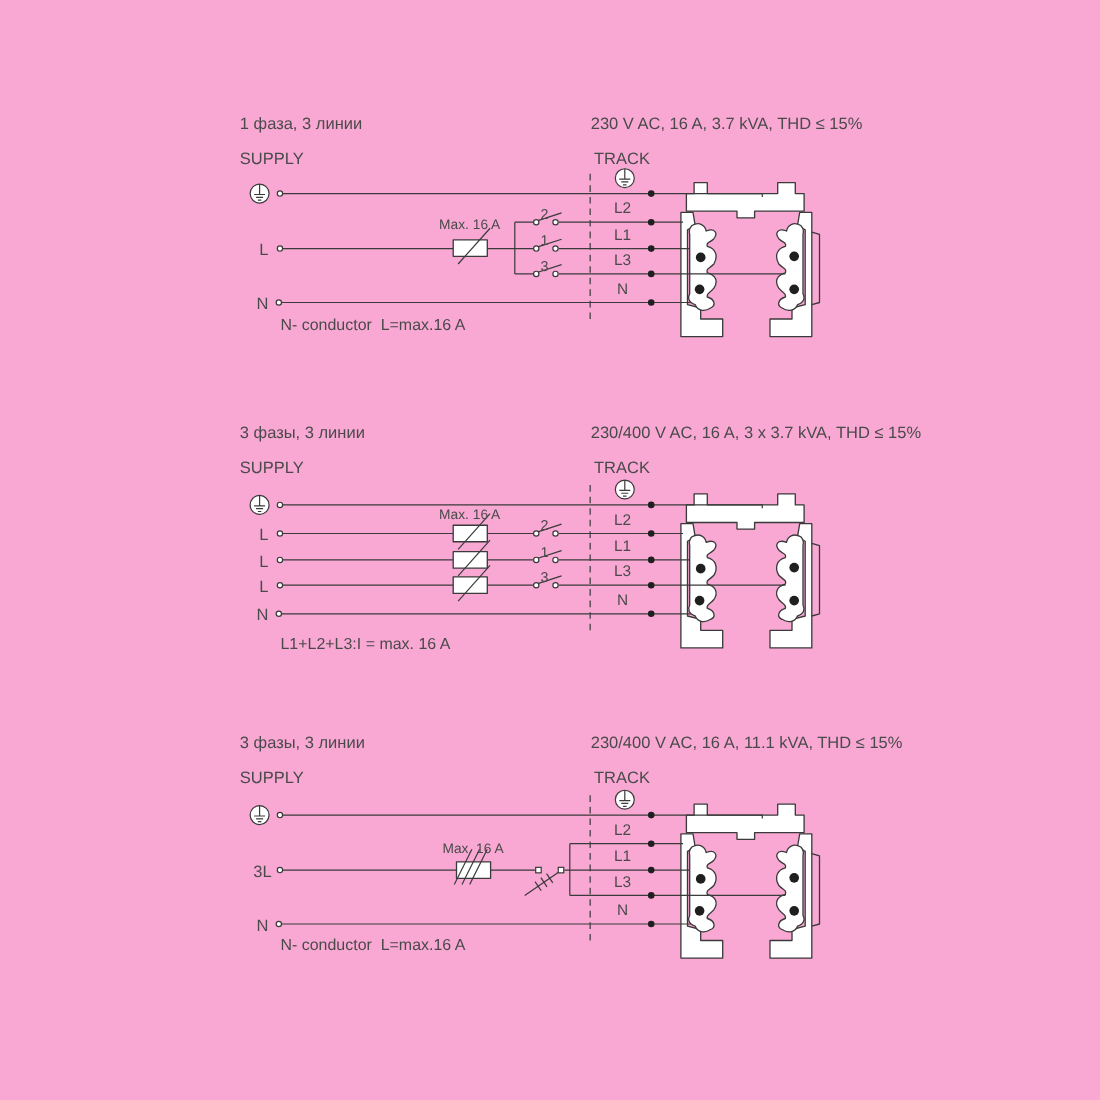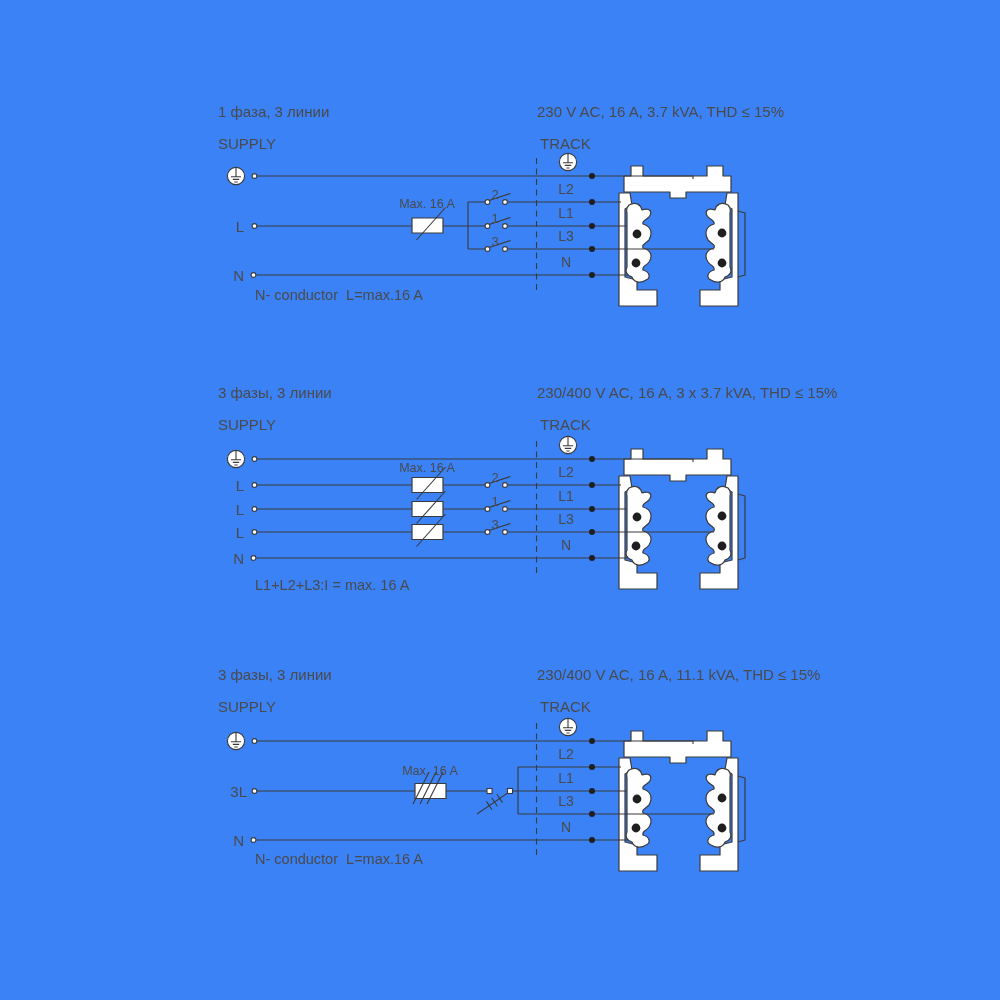--- a/index.html
+++ b/index.html
@@ -1,16 +1,16 @@
 <!DOCTYPE html>
 <html><head>
 <meta charset="utf-8">
 <style>
   html,body{margin:0;padding:0;background:#fff;}
-  .page{position:relative;width:1000px;height:1000px;background:#3b82f6;overflow:hidden;}
+  .page{position:relative;width:1000px;height:1000px;background:#f9a8d4;overflow:hidden;}
   svg{display:block;}
   text{font-family:"Liberation Sans", sans-serif;fill:#4a4a4a;}
   .t15{font-size:15px;}
   .t14{font-size:14px;}
   .t13{font-size:13px;}
   .t12{font-size:12.5px;}
   .tnote{font-size:14.5px;}
   .ln{stroke:#3a3a3a;stroke-width:1.1;fill:none;stroke-linecap:butt;}
   .dash{stroke:#3a3a3a;stroke-width:1.1;fill:none;stroke-dasharray:6 4.5;}
   .shape{stroke:#3a3a3a;stroke-width:1.2;fill:#ffffff;stroke-linejoin:round;}

